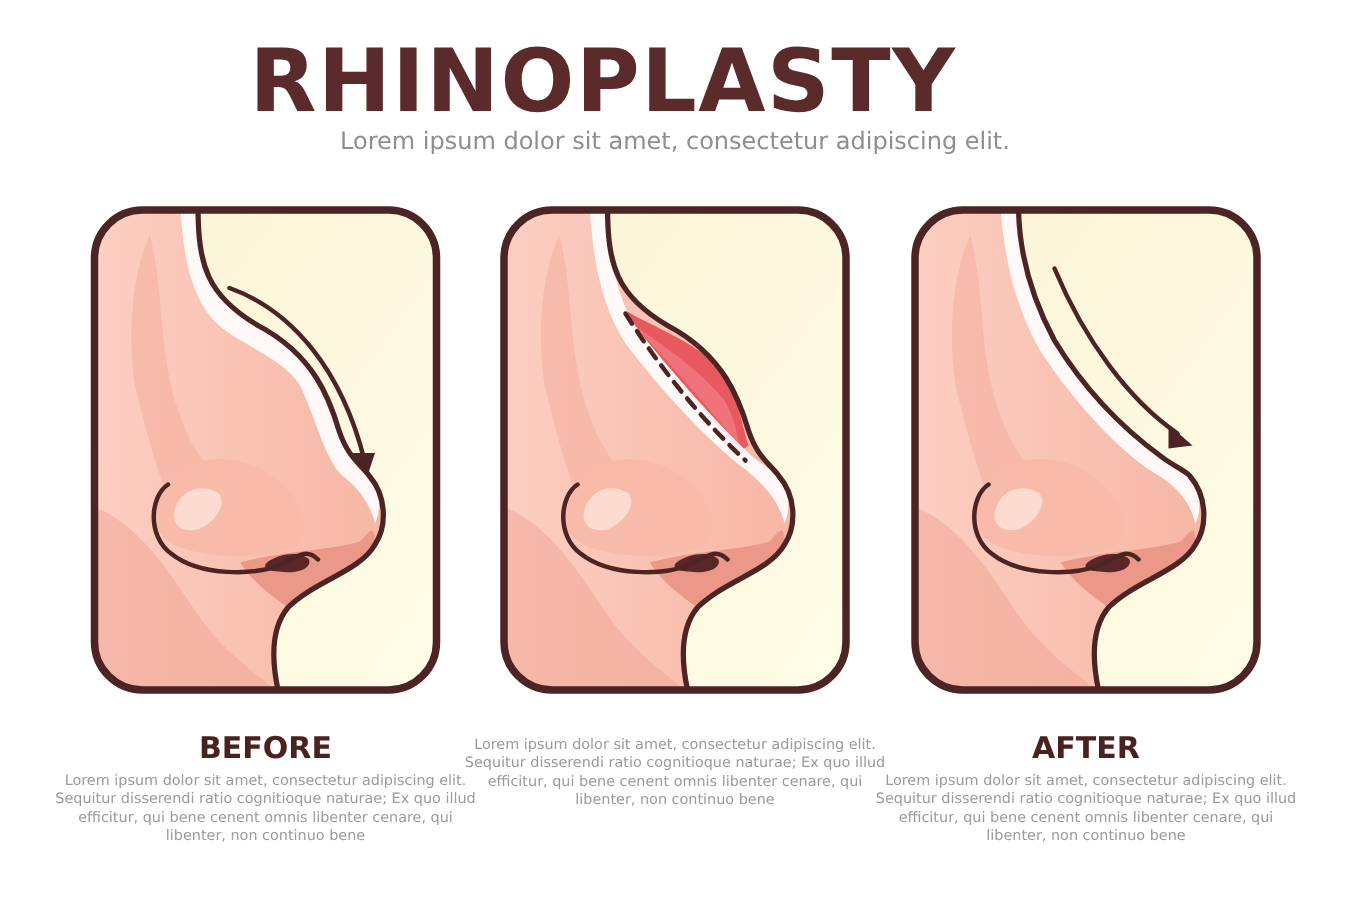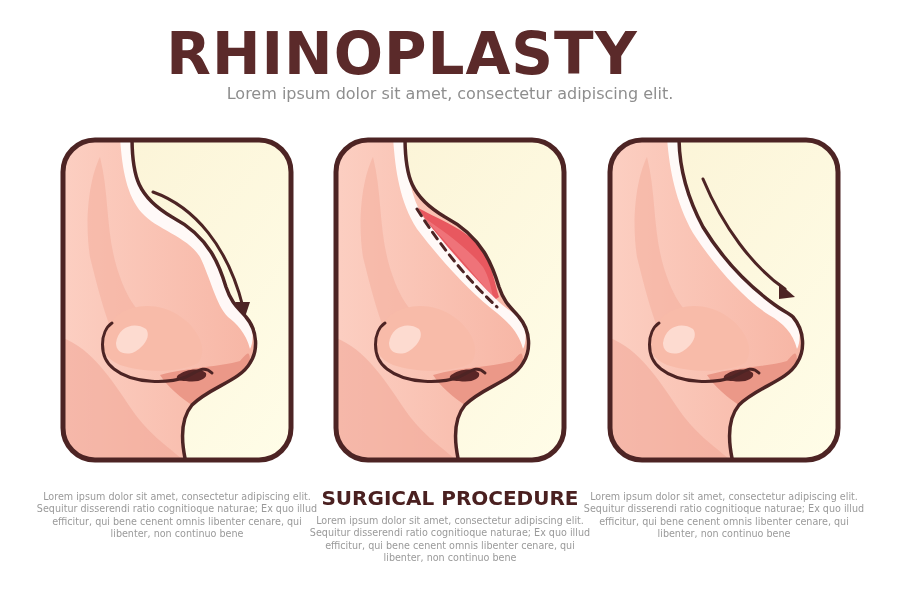--- a/index.html
+++ b/index.html
@@ -125,21 +125,22 @@
     </g>
     <g>
       <path d="M96,42 C116,90 146,130 178,152" fill="none" stroke="#4d2424" stroke-width="3" stroke-linecap="round"></path>
       <path d="M172,146 L188,160 L172,162 Z" fill="#4d2424"></path>
     </g>
     <rect x="3" y="3" width="228" height="320" rx="32" ry="32" fill="none" stroke="#4d2424" stroke-width="5"></rect>
   </svg>
 </div>
 
 <div class="caption" style="left:32px;">
+  <div class="caption-title">BEFORE</div>
   <div class="caption-text">Lorem ipsum dolor sit amet, consectetur adipiscing elit. Sequitur disserendi ratio cognitioque naturae; Ex quo illud efficitur, qui bene cenent omnis libenter cenare, qui libenter, non continuo bene</div>
 </div>
 <div class="caption" style="left:305px;">
-  <div class="caption-title">SURGICAL PROCEDURE</div>
   <div class="caption-text">Lorem ipsum dolor sit amet, consectetur adipiscing elit. Sequitur disserendi ratio cognitioque naturae; Ex quo illud efficitur, qui bene cenent omnis libenter cenare, qui libenter, non continuo bene</div>
 </div>
 <div class="caption" style="left:579px;">
+  <div class="caption-title">AFTER</div>
   <div class="caption-text">Lorem ipsum dolor sit amet, consectetur adipiscing elit. Sequitur disserendi ratio cognitioque naturae; Ex quo illud efficitur, qui bene cenent omnis libenter cenare, qui libenter, non continuo bene</div>
 </div>
 
 </body></html>

